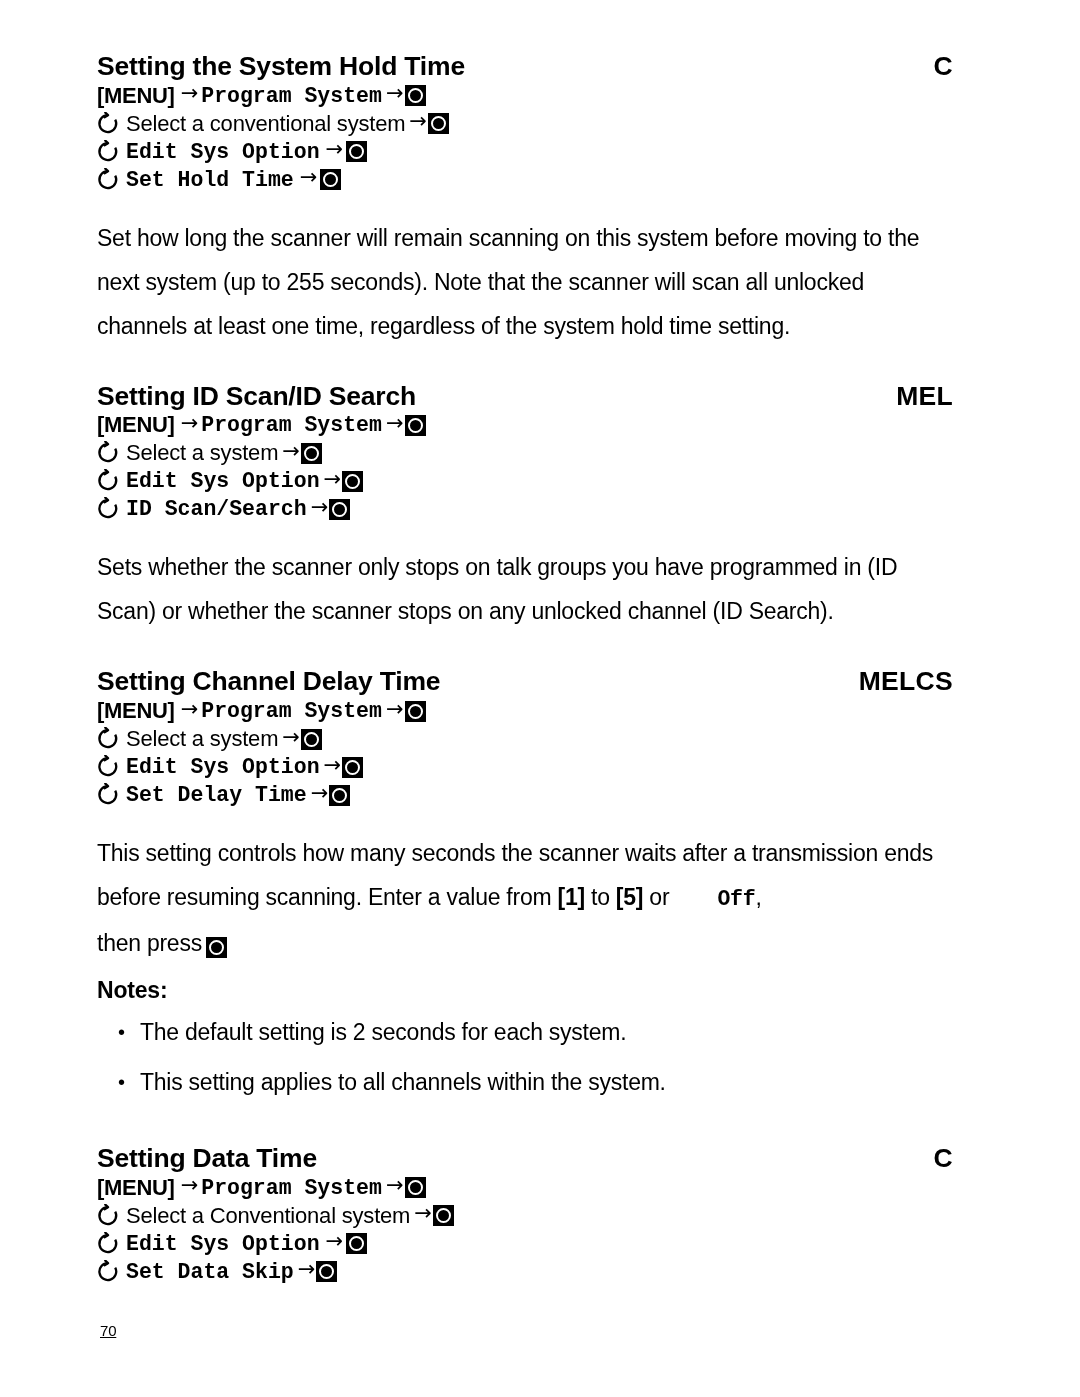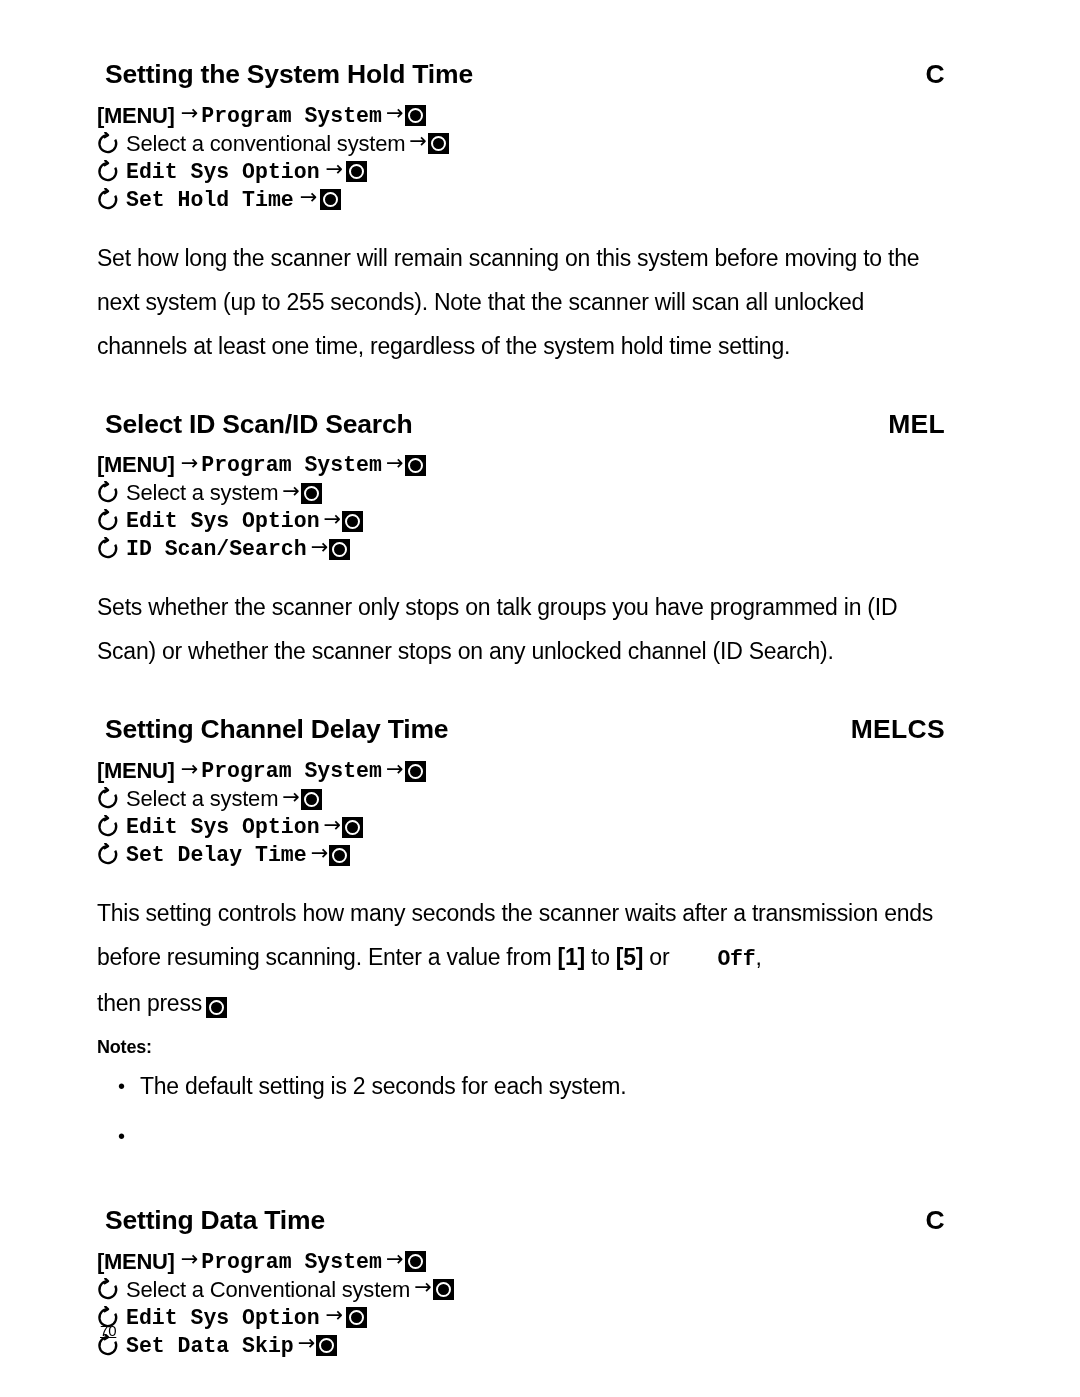--- a/index.html
+++ b/index.html
@@ -30,34 +30,34 @@
 
   
   .section-head {
     display: flex;
     align-items: baseline;
     justify-content: space-between;
     font-size: 26.5px;
     font-weight: bold;
     letter-spacing: -0.2px;
     line-height: 1.12;
-    margin: 8px;
+    margin: 0;
     gap: 38px;
   }
   .section-title { white-space: nowrap; }
   .section-code {
     font-size: 26.5px;
     font-weight: bold;
     letter-spacing: 0.3px;
     white-space: nowrap;
   }
 
   
   .menu-block {
-    margin-top: 12px;
+    margin-top: 0;
   }
   .menu-line {
     display: flex;
     align-items: center;
     height: 28px;
     white-space: nowrap;
   }
   .menu-line .sans-bold {
     font-family: "Liberation Sans", sans-serif;
     font-weight: bold;
@@ -139,21 +139,21 @@
   }
   .para .mono {
     font-family: "Liberation Mono", "DejaVu Sans Mono", monospace;
     font-size: 21.5px;
     font-weight: bold;
     margin-left: 42px;
   }
 
   
   .notes-label {
-    font-size: 18px;
+    font-size: 23px;
     font-weight: bold;
     letter-spacing: -0.2px;
     margin: 0;
   }
   .note-item {
     display: flex;
     align-items: flex-start;
     font-size: 23px;
     line-height: 32px;
     letter-spacing: -0.25px;
@@ -234,21 +234,21 @@
         <span class="key-icon"></span>
       </div>
     </div>
 
     <div class="sp-22"></div>
     <p class="para">Set how long the scanner will remain scanning on this system before moving to the next system (up to 255 seconds). Note that the scanner will scan all unlocked channels at least one time, regardless of the system hold time setting.</p>
 
     <div class="sp-34"></div>
 
     <div class="section-head">
-      <span class="section-title">Select ID Scan/ID Search</span>
+      <span class="section-title">Setting ID Scan/ID Search</span>
       <span class="section-code">MEL</span>
     </div>
 
     <div class="menu-block">
       <div class="menu-line">
         <span class="sans-bold">[MENU]</span>
         <span class="arrow">→</span>
         <span class="mono-bold">Program System</span>
         <span class="arrow tight">→</span>
         <span class="key-icon"></span>
@@ -348,20 +348,21 @@
     <p class="notes-label">Notes:</p>
 
     <div class="sp-12"></div>
     <div class="note-item">
       <span class="note-bullet">•</span>
       <span>The default setting is 2 seconds for each system.</span>
     </div>
     <div class="sp-18"></div>
     <div class="note-item">
       <span class="note-bullet">•</span>
+      <span>This setting applies to all channels within the system.</span>
     </div>
 
     <div class="sp-34"></div>
     <div class="sp-12"></div>
 
     <div class="section-head">
       <span class="section-title">Setting Data Time</span>
       <span class="section-code">C</span>
     </div>
 

